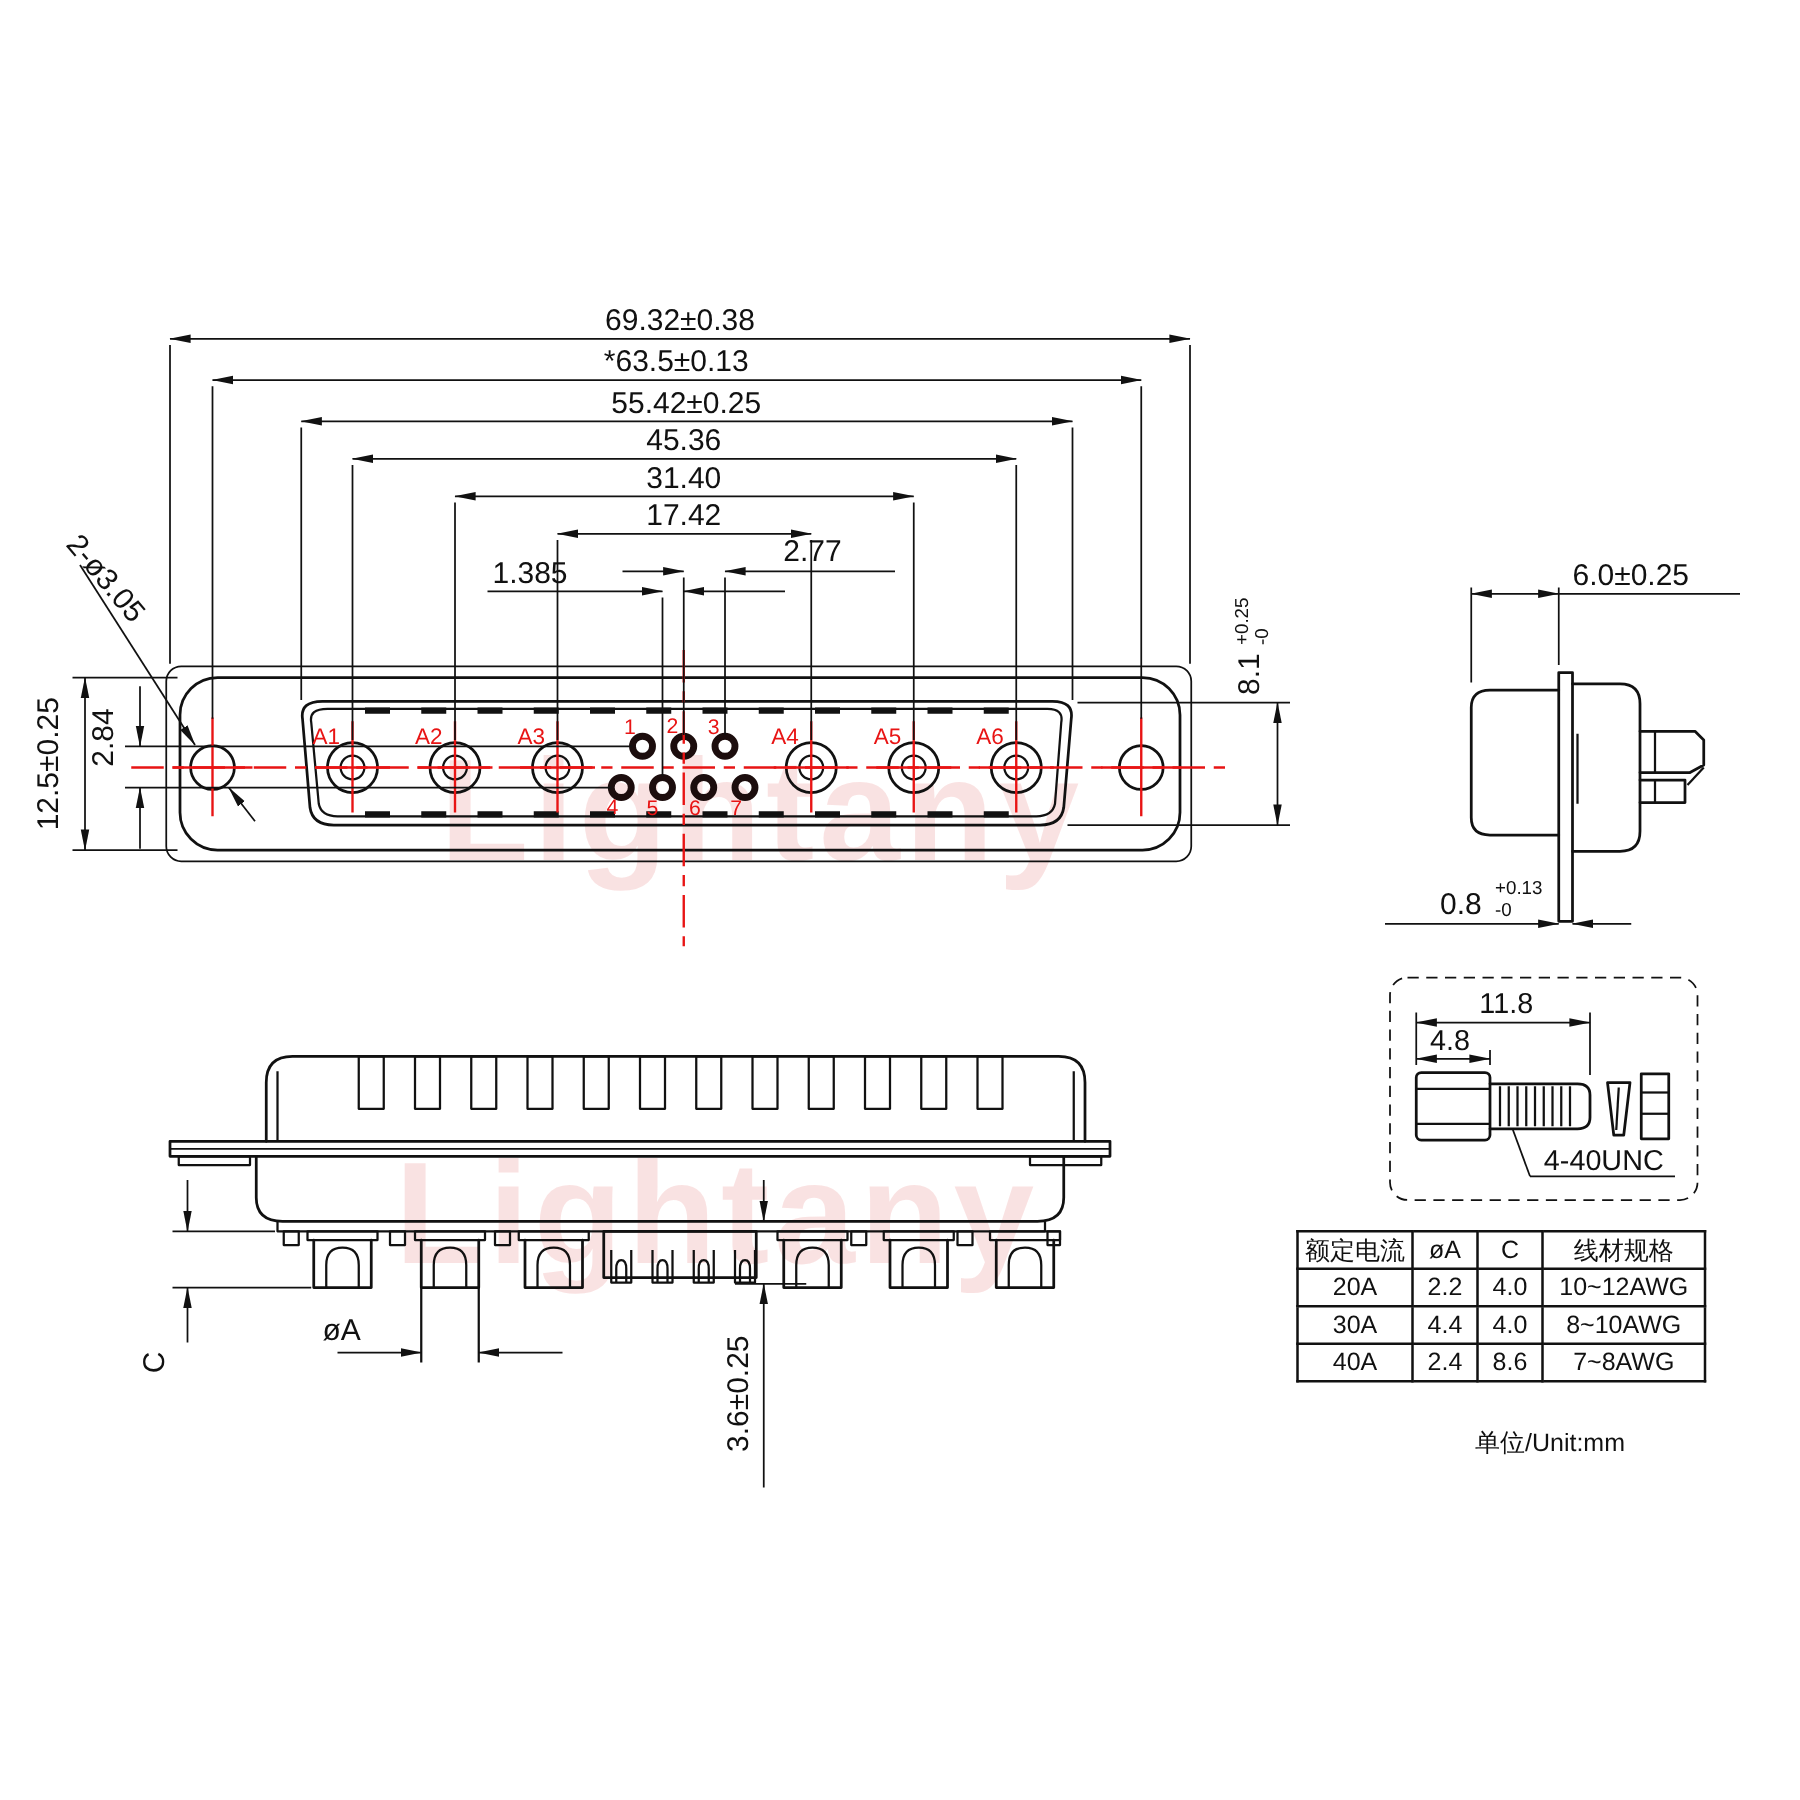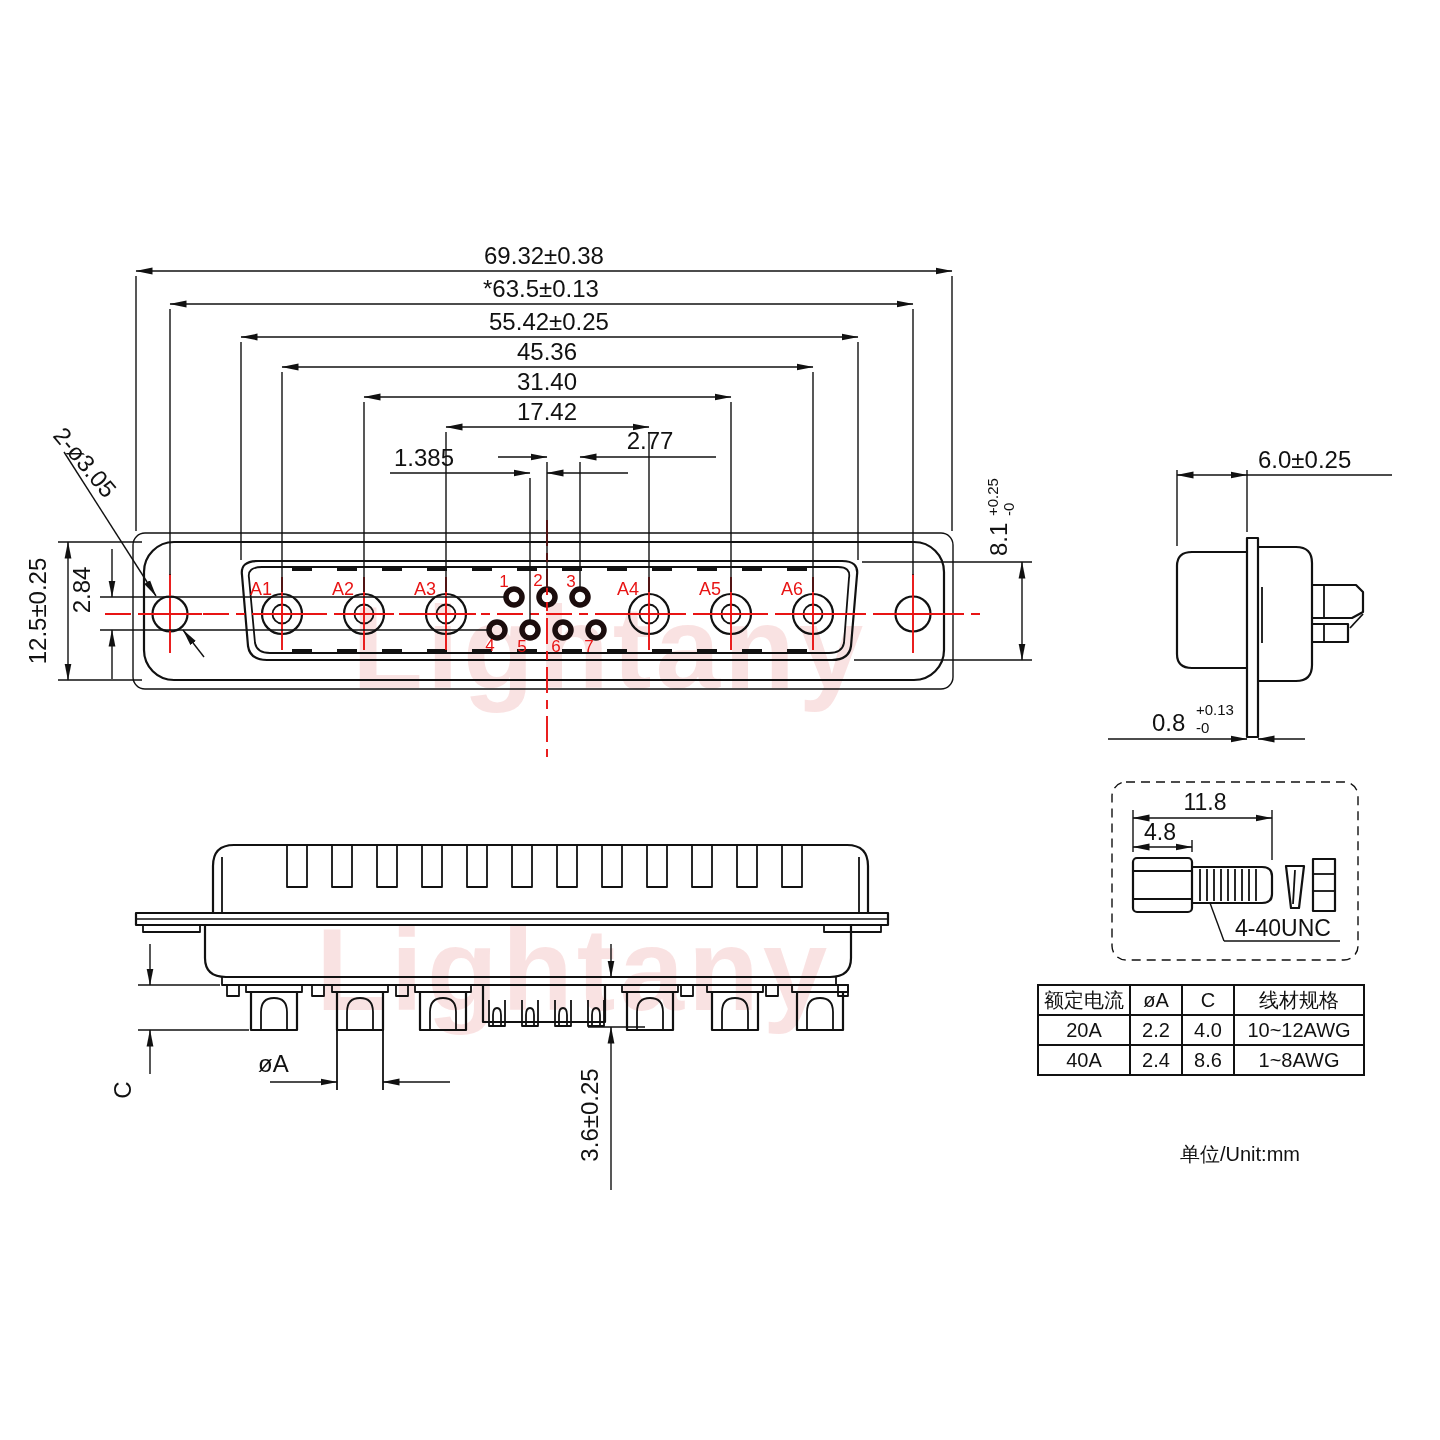--- a/index.html
+++ b/index.html
@@ -372,22 +372,28 @@
     <th class="c3">C</th>
     <th class="c4">线材规格</th>
   </tr>
   <tr>
     <td>20A</td>
     <td>2.2</td>
     <td>4.0</td>
     <td>10~12AWG</td>
   </tr>
   <tr>
+    <td>30A</td>
+    <td>4.4</td>
+    <td>4.0</td>
+    <td>8~10AWG</td>
+  </tr>
+  <tr>
     <td>40A</td>
     <td>2.4</td>
     <td>8.6</td>
-    <td>1~8AWG</td>
+    <td>7~8AWG</td>
   </tr>
 </tbody>
     </table>
 <div class="unit">单位/Unit:mm</div>
 
 </div>
 
 </body></html>

